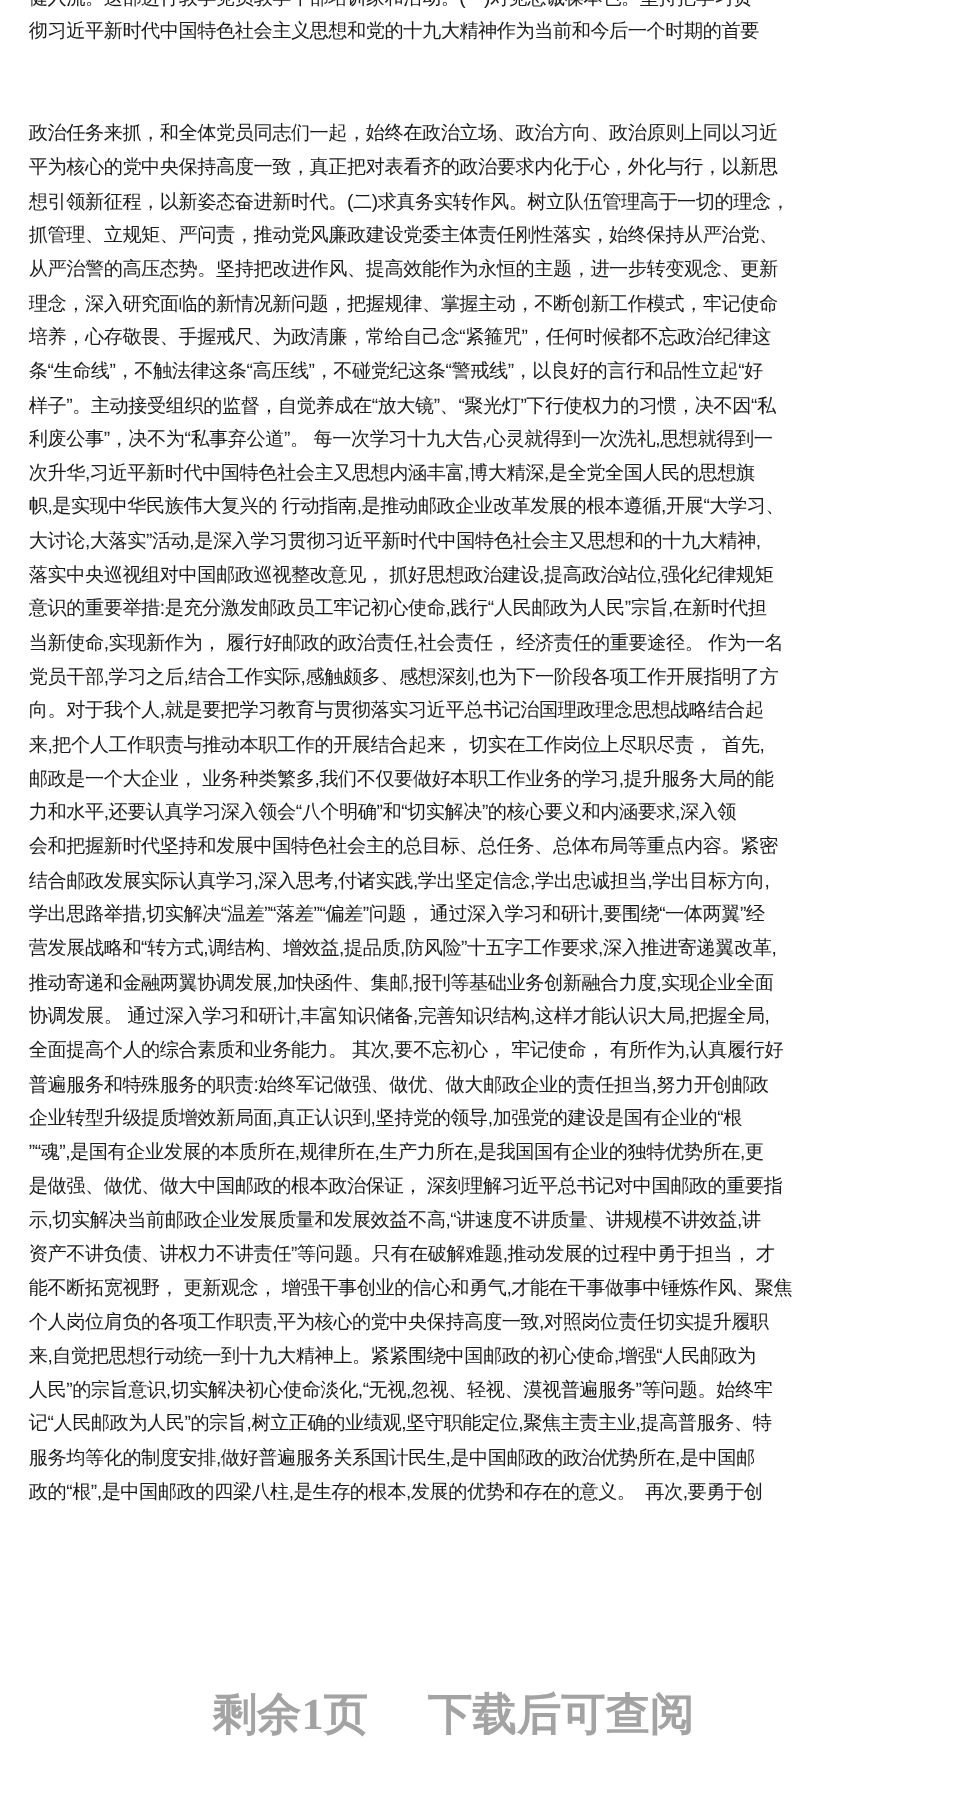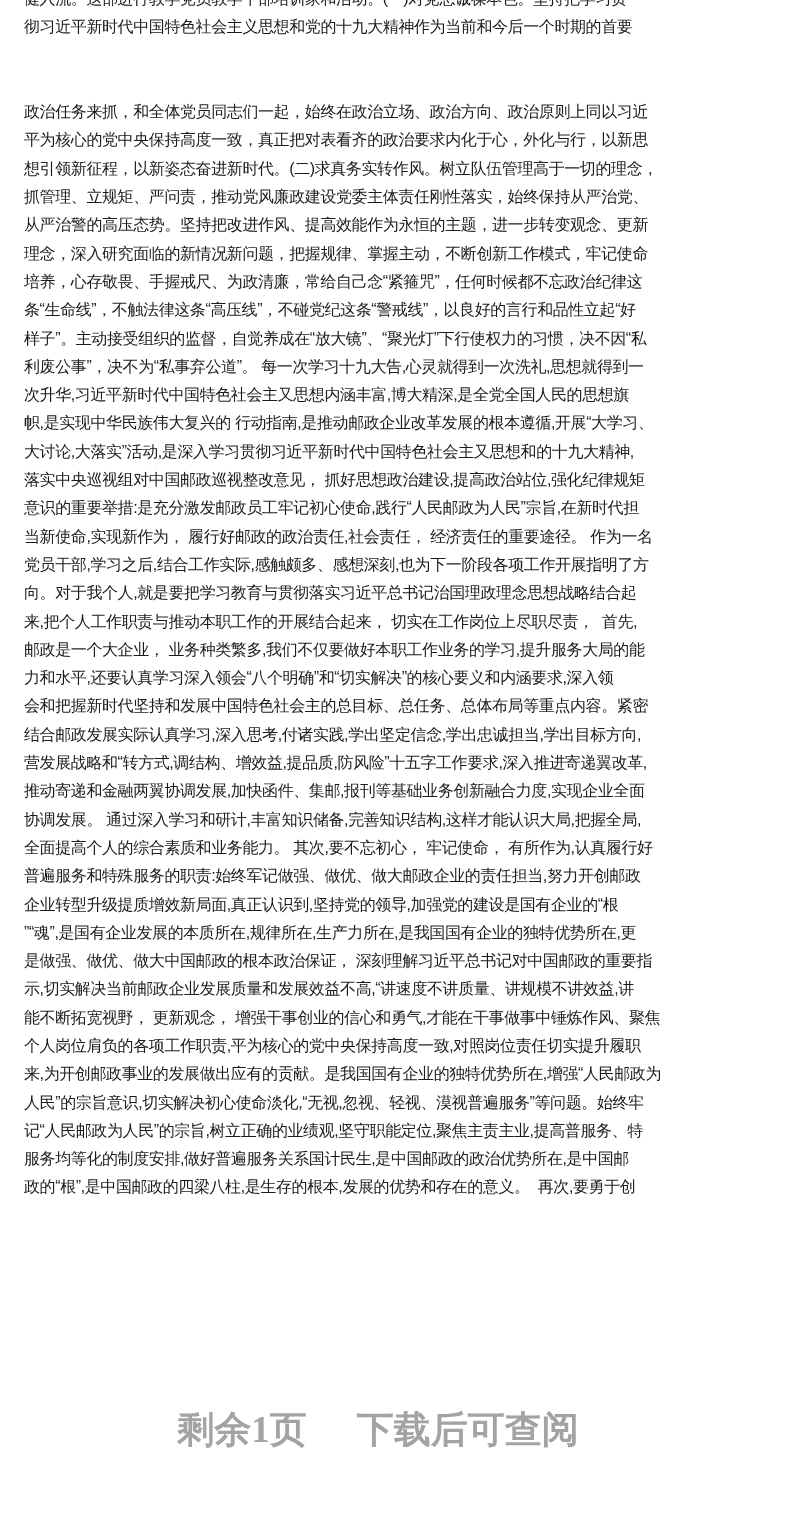--- a/index.html
+++ b/index.html
@@ -77,32 +77,34 @@
       <div class="line">落实中央巡视组对中国邮政巡视整改意见， 抓好思想政治建设,提高政治站位,强化纪律规矩</div>
       <div class="line">意识的重要举措:是充分激发邮政员工牢记初心使命,践行“人民邮政为人民”宗旨,在新时代担</div>
       <div class="line">当新使命,实现新作为， 履行好邮政的政治责任,社会责任， 经济责任的重要途径。 作为一名</div>
       <div class="line">党员干部,学习之后,结合工作实际,感触颇多、感想深刻,也为下一阶段各项工作开展指明了方</div>
       <div class="line">向。对于我个人,就是要把学习教育与贯彻落实习近平总书记治国理政理念思想战略结合起</div>
       <div class="line">来,把个人工作职责与推动本职工作的开展结合起来， 切实在工作岗位上尽职尽责，  首先,</div>
       <div class="line">邮政是一个大企业， 业务种类繁多,我们不仅要做好本职工作业务的学习,提升服务大局的能</div>
       <div class="line">力和水平,还要认真学习深入领会“八个明确”和“切实解决”的核心要义和内涵要求,深入领</div>
       <div class="line">会和把握新时代坚持和发展中国特色社会主的总目标、总任务、总体布局等重点内容。紧密</div>
       <div class="line">结合邮政发展实际认真学习,深入思考,付诸实践,学出坚定信念,学出忠诚担当,学出目标方向,</div>
+      <div class="line">学出思路举措,切实解决“温差”“落差”“偏差”问题， 通过深入学习和研计,要围绕“一体两翼”经</div>
       <div class="line">营发展战略和“转方式,调结构、增效益,提品质,防风险”十五字工作要求,深入推进寄递翼改革,</div>
       <div class="line">推动寄递和金融两翼协调发展,加快函件、集邮,报刊等基础业务创新融合力度,实现企业全面</div>
       <div class="line">协调发展。 通过深入学习和研计,丰富知识储备,完善知识结构,这样才能认识大局,把握全局,</div>
       <div class="line">全面提高个人的综合素质和业务能力。 其次,要不忘初心， 牢记使命， 有所作为,认真履行好</div>
       <div class="line">普遍服务和特殊服务的职责:始终军记做强、做优、做大邮政企业的责任担当,努力开创邮政</div>
       <div class="line">企业转型升级提质增效新局面,真正认识到,坚持党的领导,加强党的建设是国有企业的“根</div>
       <div class="line">”“魂”,是国有企业发展的本质所在,规律所在,生产力所在,是我国国有企业的独特优势所在,更</div>
       <div class="line">是做强、做优、做大中国邮政的根本政治保证， 深刻理解习近平总书记对中国邮政的重要指</div>
       <div class="line">示,切实解决当前邮政企业发展质量和发展效益不高,“讲速度不讲质量、讲规模不讲效益,讲</div>
+      <div class="line">资产不讲负债、讲权力不讲责任”等问题。只有在破解难题,推动发展的过程中勇于担当， 才</div>
       <div class="line">能不断拓宽视野， 更新观念， 增强干事创业的信心和勇气,才能在干事做事中锤炼作风、聚焦</div>
       <div class="line">个人岗位肩负的各项工作职责,平为核心的党中央保持高度一致,对照岗位责任切实提升履职</div>
-      <div class="line">来,为开创邮政事业的发展做出应有的贡献。是我国国有企业的独特优势所在,增强“人民邮政为</div>
+      <div class="line">来,自觉把思想行动统一到十九大精神上。紧紧围绕中国邮政的初心使命,增强“人民邮政为</div>
       <div class="line">人民”的宗旨意识,切实解决初心使命淡化,“无视,忽视、轻视、漠视普遍服务”等问题。始终牢</div>
       <div class="line">记“人民邮政为人民”的宗旨,树立正确的业绩观,坚守职能定位,聚焦主责主业,提高普服务、特</div>
       <div class="line">服务均等化的制度安排,做好普遍服务关系国计民生,是中国邮政的政治优势所在,是中国邮</div>
       <div class="line">政的“根”,是中国邮政的四梁八柱,是生存的根本,发展的优势和存在的意义。  再次,要勇于创</div>
     </div>
 
   <div class="footer">
     <span>剩余1页</span>
     <span>下载后可查阅</span>
   </div>

